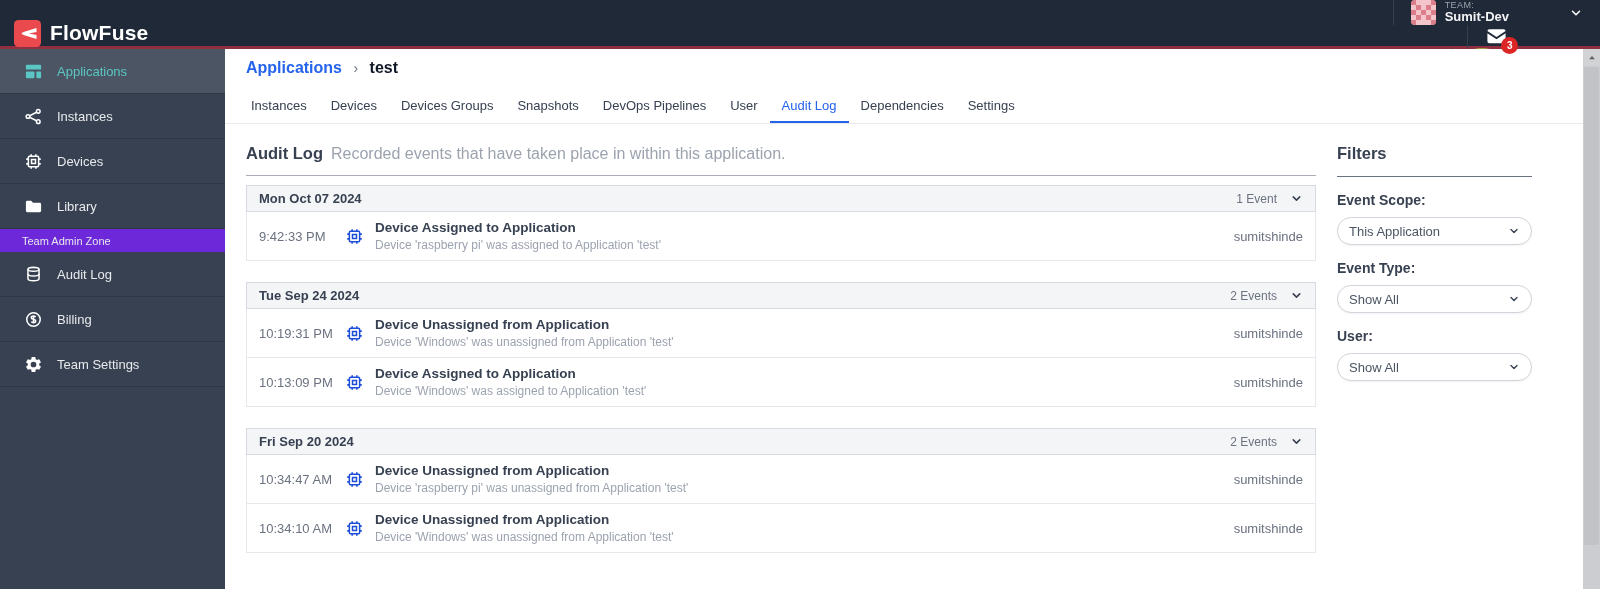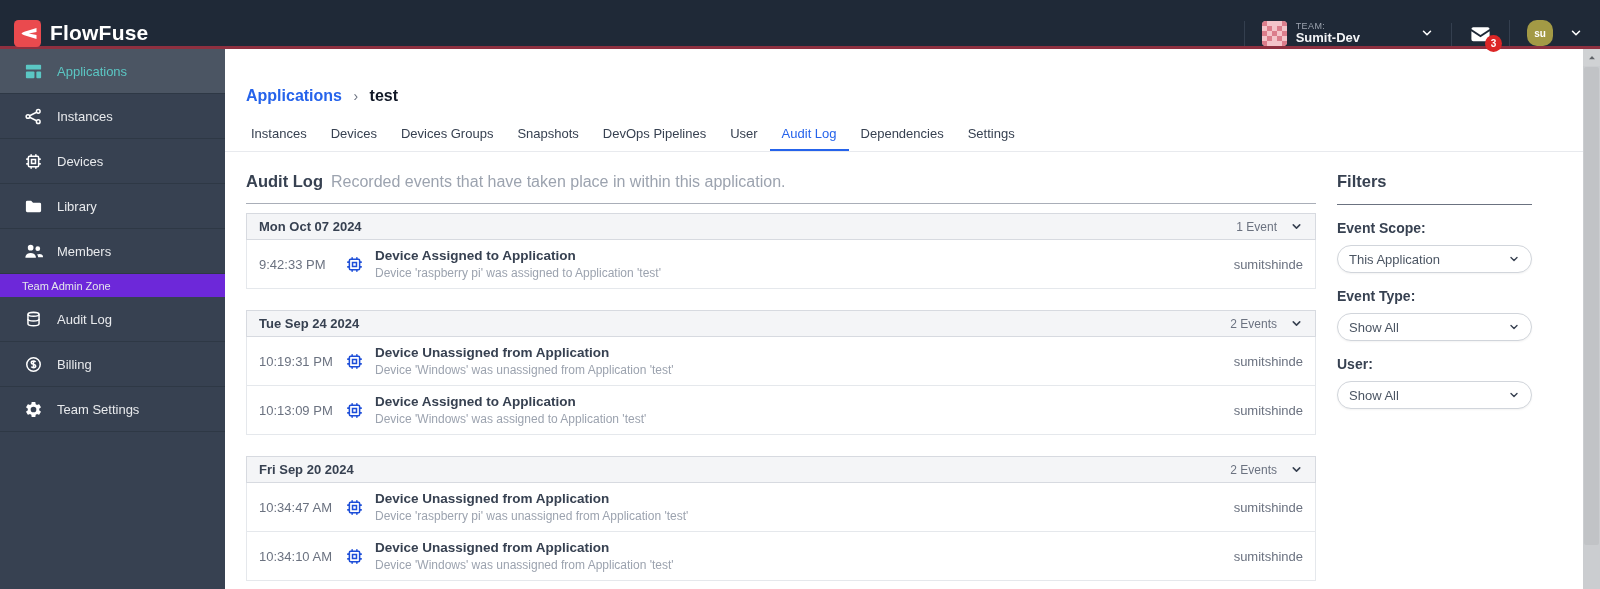--- a/index.html
+++ b/index.html
@@ -6,21 +6,21 @@
   html,body { width:1600px; height:589px; overflow:hidden; }
   body { font-family:"Liberation Sans", sans-serif; background:#fff; }
   .app { position:relative; width:1600px; height:589px; }
 
   
   .topbar { height:49px; background:var(--header_bg); border-bottom:3px solid var(--header_rule);
             display:flex; align-items:center; padding-left:14px; }
   .logo-wrap { display:flex; align-items:center; gap:9px;margin-top:20px; }
   .logo-mark { width:27px; height:27px; }
   .brand { color:#fff; font-size:21px; font-weight:700; letter-spacing:.2px; }
-  .topbar-right { margin-left:auto; display:flex; align-items:flex-end; height:100%; }
+  .topbar-right { margin-left:auto; display:flex; align-items:center; height:100%;flex-direction:column; }
   .topbar-sec { border-left:1px solid #343F4F; display:flex; align-items:center; padding:0 17px; }
   .identicon { width:25px; height:25px; border-radius:4px; overflow:hidden; flex:0 0 auto; }
   .team-txt { margin-left:9px; line-height:1.15; }
   .team-label { font-size:9px; color:#9CA3AF; letter-spacing:.4px; }
   .team-name { font-size:13px; color:#F3F4F6; font-weight:600; }
   .chev { color:#fff; width:14px; height:14px; }
   .team-chev { margin-left:60px; }
   .invite-btn { background:#fff; color:#1F2937; border:none; border-radius:6px; padding:8px 14px;
                 font-family:inherit; font-size:12.5px; font-weight:700; display:flex; align-items:center; gap:8px; cursor:pointer; }
   .invite-btn svg { width:15px; height:15px; }
@@ -40,21 +40,21 @@
                border-bottom:1px solid #2E3845; color:#E8EAED; font-size:13px; cursor:pointer; }
   .side-item .icon { width:19px; height:19px; color:#fff; display:flex; }
   .side-item .icon svg { width:100%; height:100%; }
   .side-item.active { background:var(--sidebar_active_bg); color:var(--teal); }
   .side-item.active .icon { color:var(--teal); }
   .admin-label { height:23px; background:#6d28d9; color:#E5E7EB; font-size:11px;
                  display:flex; align-items:center; padding-left:22px; }
 
   
   .main { flex:1; background:#fff; overflow:hidden; }
-  .breadcrumb { padding:38px 0 0 21px; font-size:16px; font-weight:700; }
+  .breadcrumb { padding:10px 0 0 21px; font-size:16px; font-weight:700; }
   .crumb-parent { color:var(--link_blue); cursor:pointer; }
   .crumb-sep { color:#6B7280; font-weight:400; margin:0 7px; font-size:14px; }
   .crumb-current { color:#111827; }
   .tabbar { display:flex; margin-top:12px; padding-left:14px; border-bottom:1px solid #E8EAEE; }
   .tab { padding:9px 12px 10px; font-size:13px; color:#374151; cursor:pointer; white-space:nowrap; }
   .tab.active { color:var(--link_blue); box-shadow: inset 0 -2px 0 var(--link_blue); }
 
   .content { display:flex; padding:18px 0 0 21px; }
   .audit { width:1070px; flex:0 0 auto; }
   .audit-head { display:flex; align-items:baseline; gap:8px; margin-top:2px; }
@@ -200,28 +200,20 @@
             </span>
             <span>Devices</span>
           </div>
           <div class="side-item">
             <span class="icon">
               <svg viewBox="0 0 20 20" fill="currentColor">
                 <path d="M2 5.5A1.5 1.5 0 013.5 4h4l2 2h7A1.5 1.5 0 0118 7.5v7a1.5 1.5 0 01-1.5 1.5h-13A1.5 1.5 0 012 14.5v-9z"></path>
               </svg>
             </span>
             <span>Library</span>
-          </div>
-          <div class="side-item">
-            <span class="icon">
-              <svg viewBox="0 0 20 20" fill="currentColor">
-                <path d="M7 9a3 3 0 100-6 3 3 0 000 6zM14.5 9.5a2.5 2.5 0 100-5 2.5 2.5 0 000 5zM1.5 16c0-2.5 2.5-4.5 5.5-4.5s5.5 2 5.5 4.5v.5H1.5V16zM13.7 13.2c.9-.5 1.9-.7 2.8-.7 1.9 0 3.5 1.3 3.5 3v.5h-5.1c0-1.1-.4-2-1.2-2.8z"></path>
-              </svg>
-            </span>
-            <span>Members</span>
           </div>
         </div>
       <div class="admin-label">Team Admin Zone</div>
       <div id="side-admin">
           <div class="side-item">
             <span class="icon">
               <svg viewBox="0 0 24 24" fill="none" stroke="currentColor" stroke-width="1.9">
                 <ellipse cx="12" cy="5.5" rx="7" ry="2.5"></ellipse>
                 <path d="M5 5.5v6c0 1.4 3.1 2.5 7 2.5s7-1.1 7-2.5v-6"></path>
                 <path d="M5 11.5v6c0 1.4 3.1 2.5 7 2.5s7-1.1 7-2.5v-6"></path>

